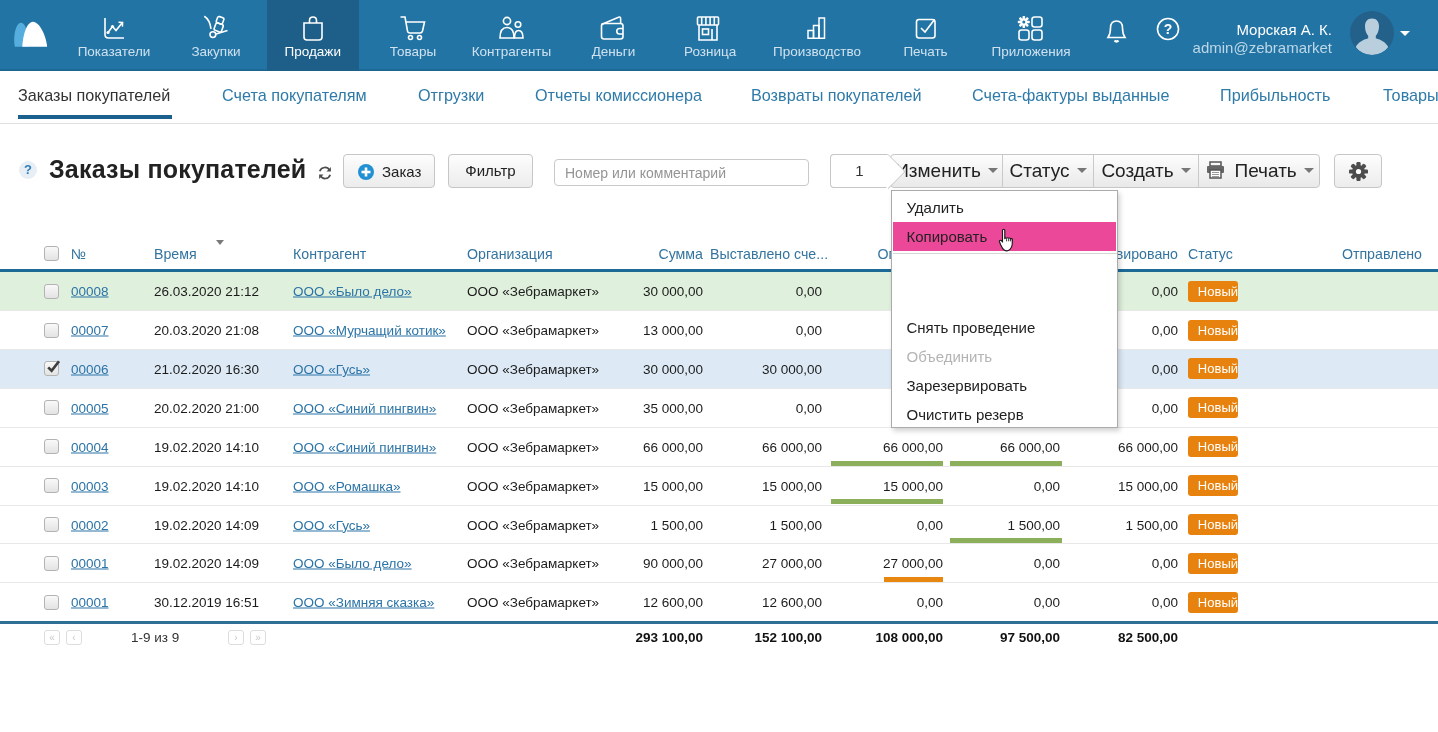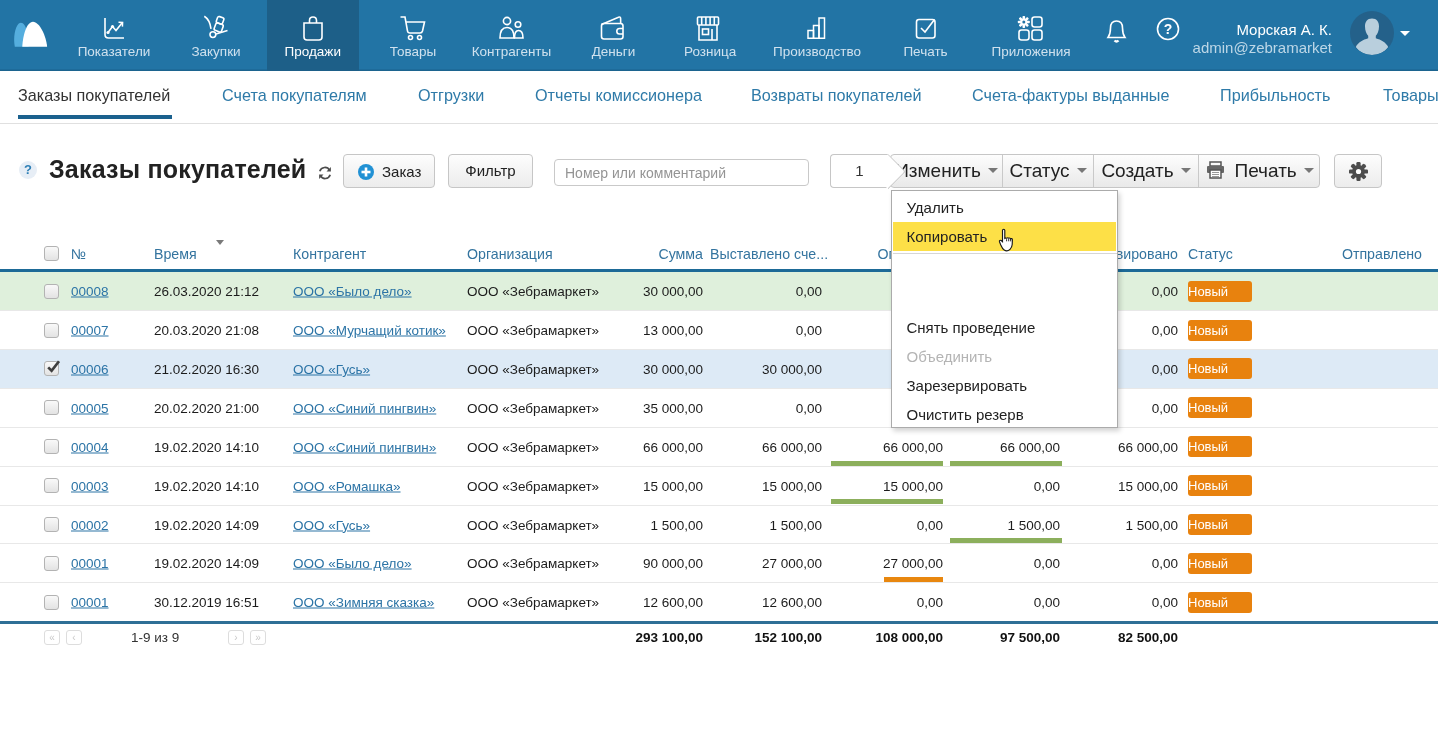--- a/index.html
+++ b/index.html
@@ -37,32 +37,32 @@
 
 .hlink { position:absolute; top:245.5px; font-size:14.2px; color:#34749f; white-space:nowrap; }
 #thbord { position:absolute; left:0; top:269px; width:1438px; height:3px; background:#1d6a97; }
 .row { position:absolute; left:0; width:1438px; height:38.55px; border-bottom:1px solid #e8e8e8; }
 .row.green { background:#dff0dc; }
 .row.blue { background:#ddeaf6; }
 .cell { position:absolute; top:50%; transform:translateY(-50%); font-size:13.5px; color:#1c1c1c; white-space:nowrap; }
 .num { text-align:right; }
 a.lk { color:#2c74a6; text-decoration:underline; text-decoration-color:#2c74a6;margin-top:32px; }
 .cb { position:absolute; left:44px; top:50%; margin-top:-7.5px; width:15px; height:15px; border:1px solid #b3b3b3; border-radius:3px; background:linear-gradient(#f9f9f9,#e3e3e3); }
-.badge { position:absolute; left:1188px; top:50%; margin-top:-10.5px; width:64px; height:21px; background:#e8820e; border-radius:3px; color:#fff; font-size:13px; text-align:left; line-height:21px; }
+.badge { position:absolute; left:1188px; top:50%; margin-top:-10.5px; width:50px; height:21px; background:#e8820e; border-radius:3px; color:#fff; font-size:13px; text-align:right; line-height:21px; }
 .bar { position:absolute; height:5px; background:#8caf5c; bottom:0.2px; }
 .bar.orange { background:#e8870f; }
 #ftbord { position:absolute; left:0; top:621px; width:1438px; height:2.5px; background:#2e6f96; }
 .tot { position:absolute; top:630px; font-size:13.5px; font-weight:bold; color:#111; text-align:right; }
 .pbtn { position:absolute; top:630px; width:16px; height:15px; border:1px solid #ddd; border-radius:3px; color:#c9c9c9; font-size:10px; text-align:center; line-height:14px; background:#fff; }
 
 
 #menu { position:absolute; left:890.5px; top:190px; width:227px; height:238px; background:#fff; border:1px solid #ababab; box-shadow:2px 3px 5px rgba(0,0,0,0.18); z-index:50; }
 .mi { position:absolute; left:1px; width:223px; height:29px; font-size:15px; color:#222; padding-left:14px; line-height:29px; white-space:nowrap; }
 .mi.dis { color:#b4b4b4; }
-.mi.hl { background:#fde047; }
+.mi.hl { background:#ec4899; }
 .msep { position:absolute; left:1px; width:224px; height:1px; background:#d6d6d6; }
 input::placeholder { color:#949494; opacity:1; }
 </style>
 </head>
 <body>
 <div id="app">
 
 <div id="nav">
 
   <svg class="abs" style="left:0px;top:0px" width="50" height="48" viewBox="0 0 50 48">

